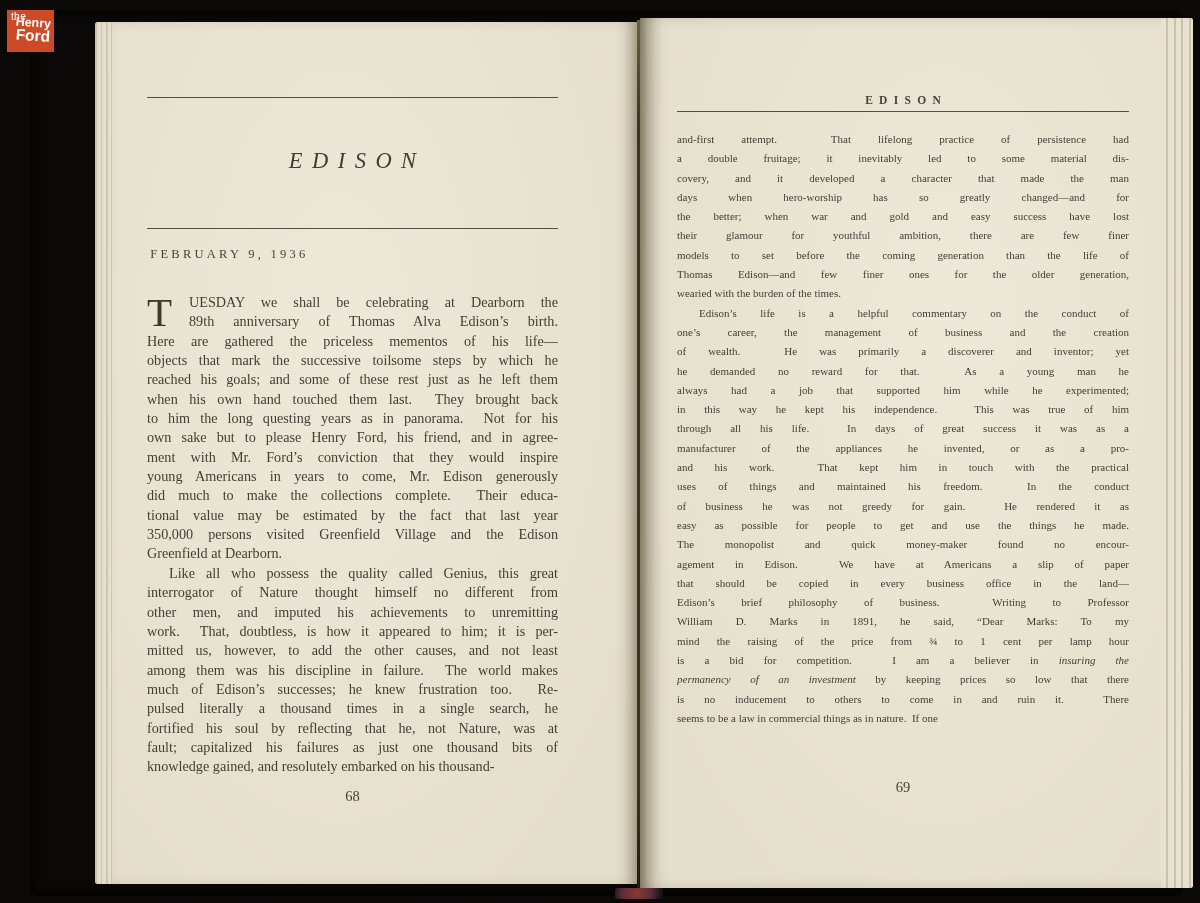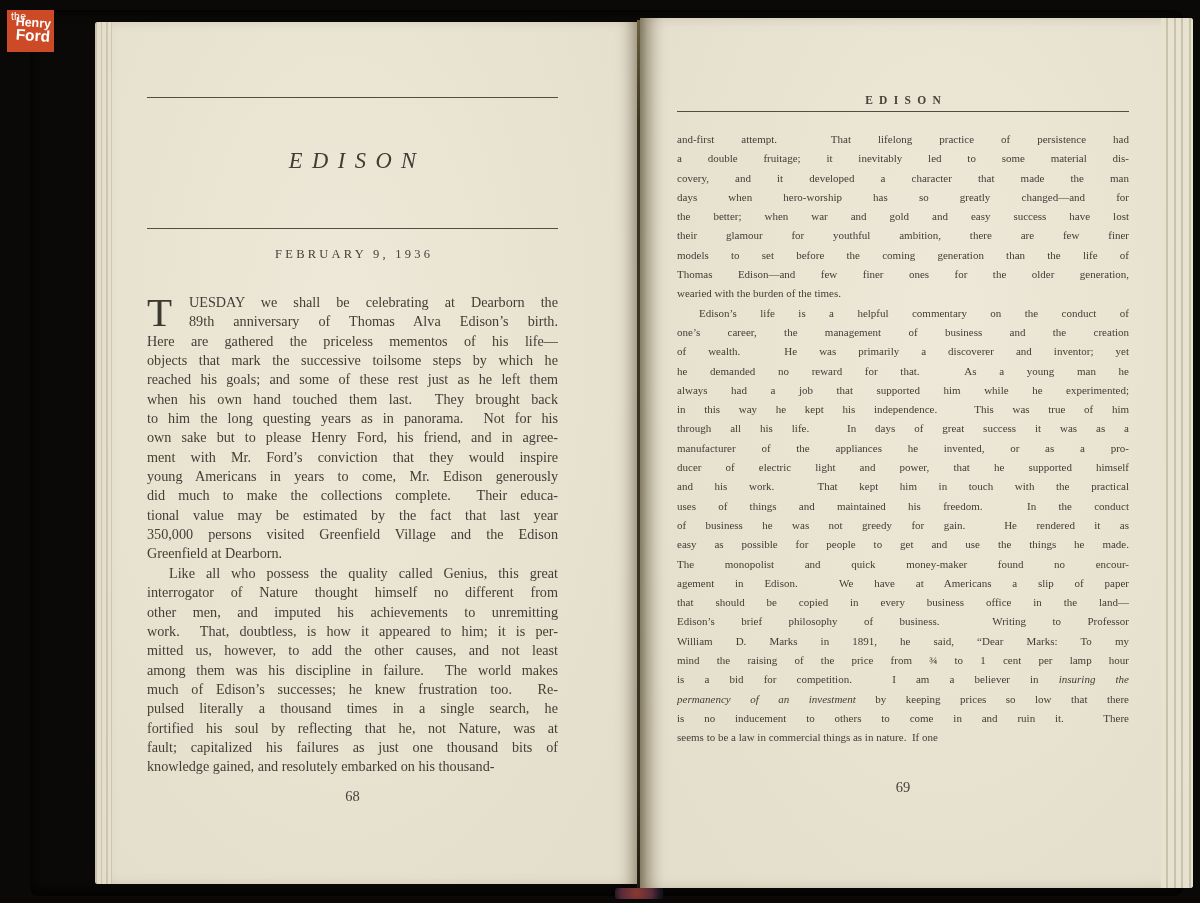--- a/index.html
+++ b/index.html
@@ -53,21 +53,21 @@
   .rule { position:absolute; height:0; border-top:1.6px solid #514e43; }
   .rule-1 { left:52px; top:75px; width:411px; }
   .rule-2 { left:52px; top:206px; width:411px; }
   .chapter-title {
     position:absolute; left:52px; top:126px; width:411px;
     font-style:italic; font-size:22.5px; letter-spacing:.42em; text-indent:.42em;
     text-align:center; color:#403d34;
   }
   .date-line {
     position:absolute; left:52px; top:225px; width:411px;
-    font-size:12.5px; letter-spacing:.26em; text-indent:.26em; text-align:center;
+    font-size:12.5px; letter-spacing:.26em; text-indent:.26em; text-align:left;
     font-variant:small-caps; color:#45423a;
   }
   .running-head {
     position:absolute; left:37px; top:76px; width:452px;
     font-size:11.5px; letter-spacing:.55em; text-indent:.55em; text-align:center;
     font-weight:bold; color:#45423a;
   }
   .rule-r { left:37px; top:93px; width:452px; }
 
   .body-text { position:absolute; text-align:justify; }
@@ -169,21 +169,20 @@
           </div>
           <div class="para">
             <div class="bline pindent">Edison’s life is a helpful commentary on the conduct of</div>
             <div class="bline">one’s career, the management of business and the creation</div>
             <div class="bline">of wealth.  He was primarily a discoverer and inventor; yet</div>
             <div class="bline">he demanded no reward for that.  As a young man he</div>
             <div class="bline">always had a job that supported him while he experimented;</div>
             <div class="bline">in this way he kept his independence.  This was true of him</div>
             <div class="bline">through all his life.  In days of great success it was as a</div>
             <div class="bline">manufacturer of the appliances he invented, or as a pro-</div>
-            <div class="bline">ducer of electric light and power, that he supported himself</div>
             <div class="bline">and his work.  That kept him in touch with the practical</div>
             <div class="bline">uses of things and maintained his freedom.  In the conduct</div>
             <div class="bline">of business he was not greedy for gain.  He rendered it as</div>
             <div class="bline">easy as possible for people to get and use the things he made.</div>
             <div class="bline">The monopolist and quick money-maker found no encour-</div>
             <div class="bline">agement in Edison.  We have at Americans a slip of paper</div>
             <div class="bline">that should be copied in every business office in the land—</div>
             <div class="bline">Edison’s brief philosophy of business.  Writing to Professor</div>
             <div class="bline">William D. Marks in 1891, he said, “Dear Marks: To my</div>
             <div class="bline">mind the raising of the price from ¾ to 1 cent per lamp hour</div>

